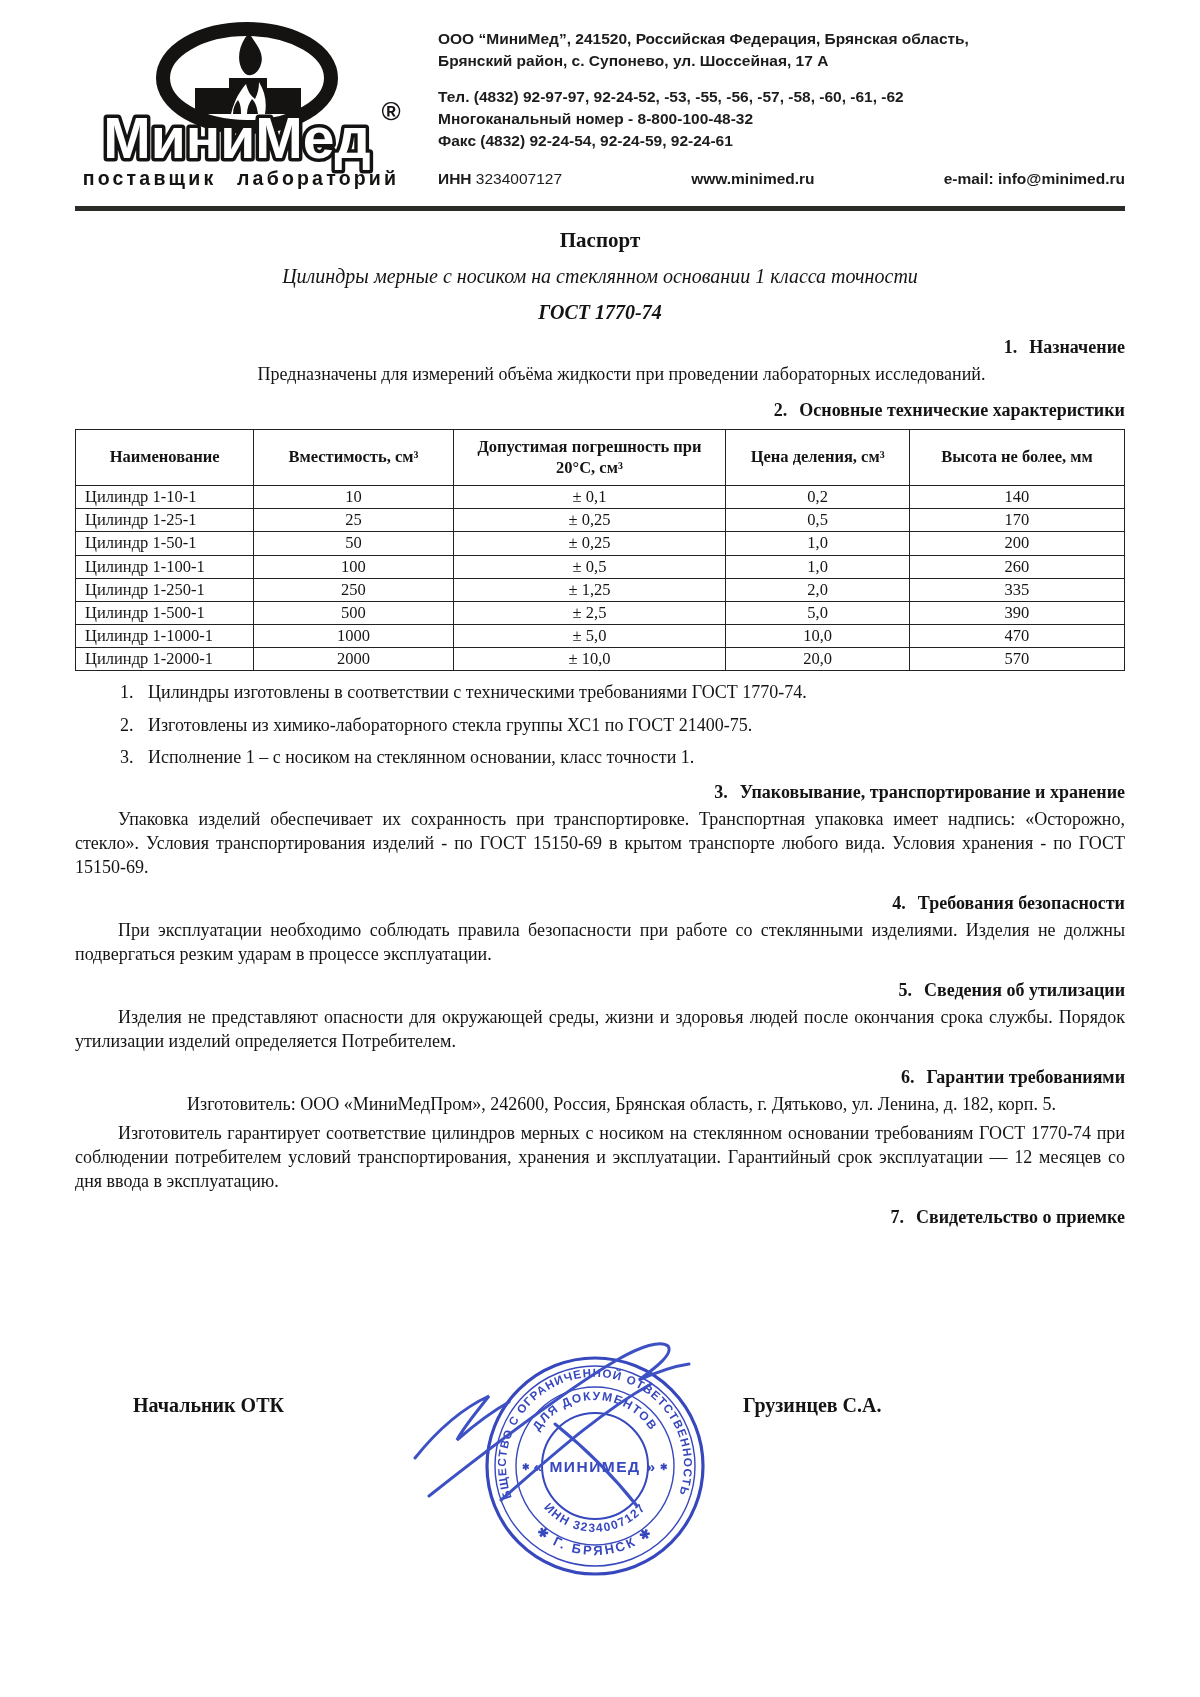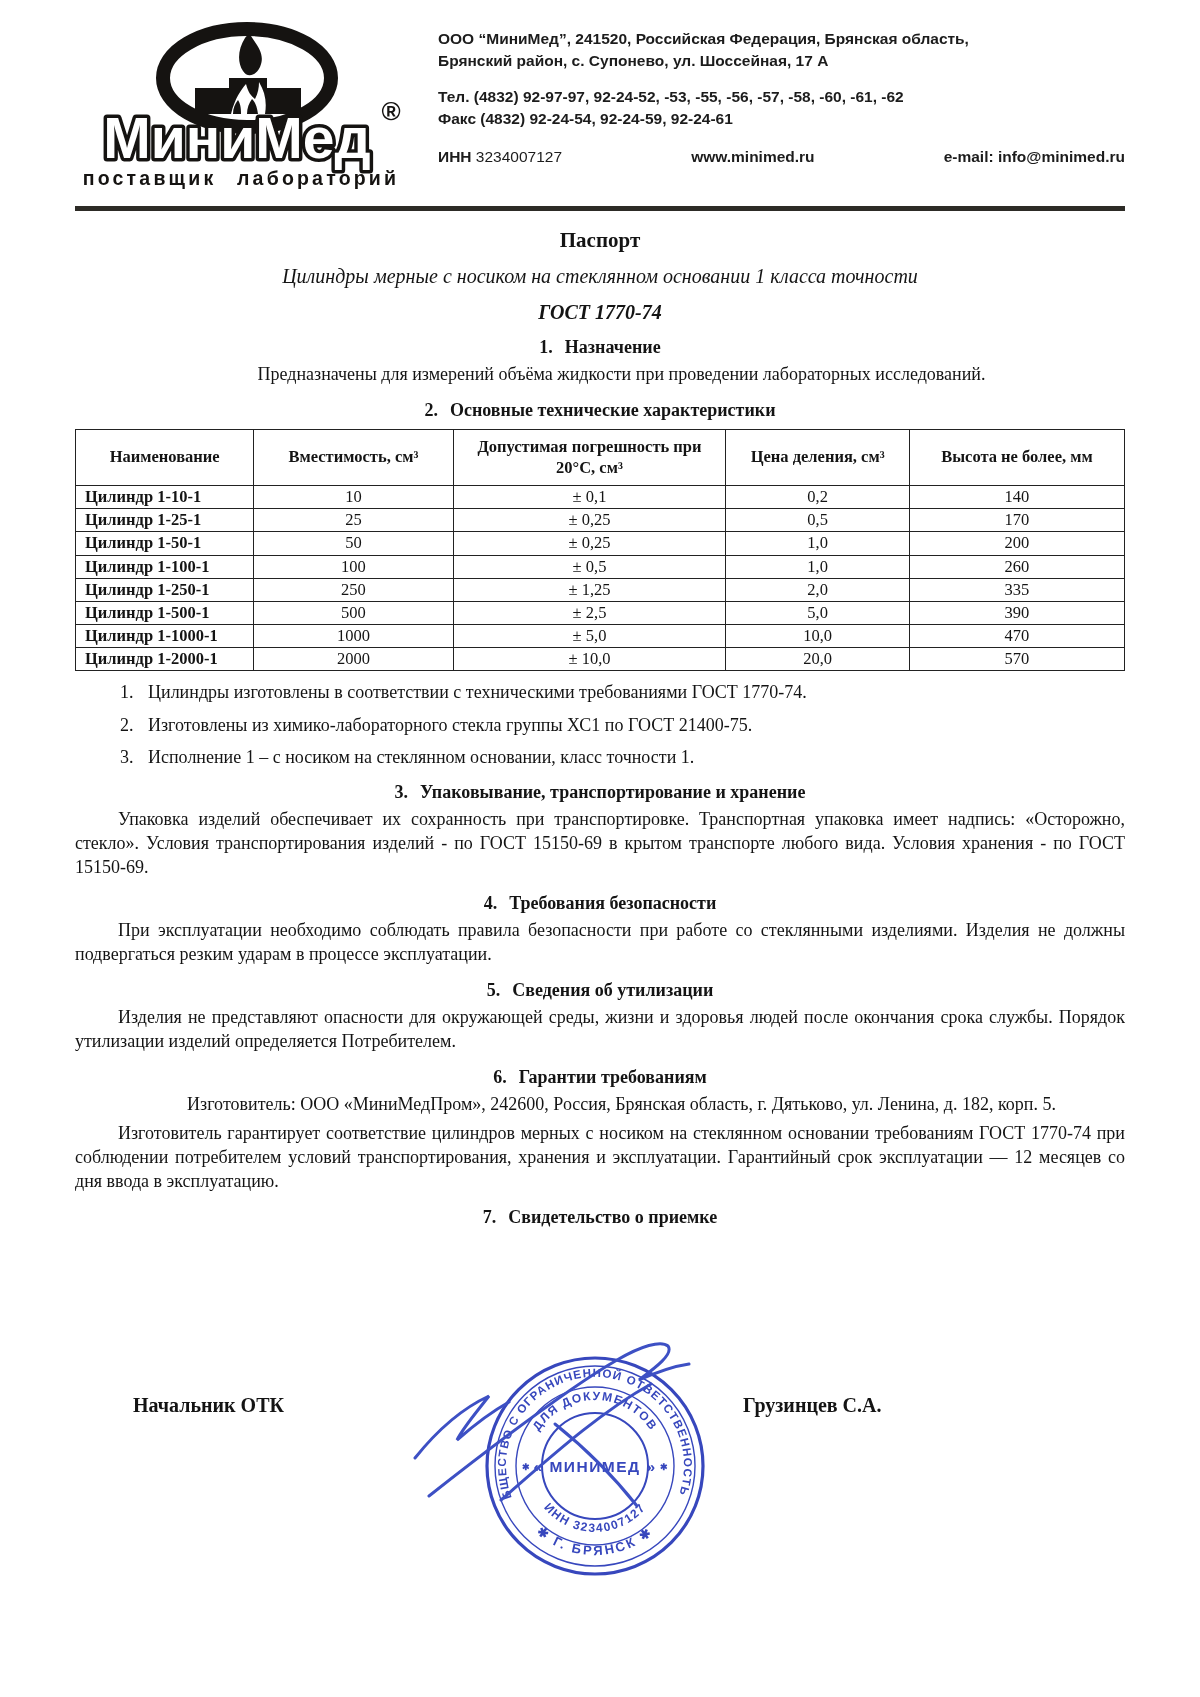--- a/index.html
+++ b/index.html
@@ -29,21 +29,21 @@
   .inn-row{display:flex;justify-content:space-between;margin-top:16px;}
   .inn-row .inn-num{font-weight:normal;}
   .divider{height:5px;background:var(--rule);margin-top:12px;}
 
   
   .t-center{text-align:center;}
   .doc-title{font-size:21px;font-weight:bold;margin-top:17px;}
   .doc-sub{font-size:20px;font-weight:normal;font-style:italic;margin-top:12px;}
   .doc-gost{font-size:20px;font-weight:bold;font-style:italic;margin-top:13px;}
 
-  .sec-h{font-size:18px;font-weight:bold;text-align:center;margin-top:13px;}
+  .sec-h{font-size:18px;font-weight:bold;text-align:right;margin-top:13px;}
   .sec-h .num{margin-right:12px;}
 
   p.body{
     font-size:18px;line-height:1.33;text-align:justify;
     text-indent:43px;margin-top:5px;
   }
   p.body.single{text-align:center;}
 
   
   table.spec{
@@ -52,21 +52,21 @@
   }
   table.spec th,table.spec td{border:1.5px solid #222;}
   table.spec th{
     font-weight:bold;text-align:center;vertical-align:middle;
     padding:7px 6px;line-height:1.25;
   }
   table.spec td{
     text-align:center;vertical-align:middle;
     padding:1px 6px;line-height:1.22;
   }
-  table.spec td.name{font-weight:bold;text-align:left;padding-left:9px;}
+  table.spec td.name{font-weight:normal;text-align:left;padding-left:9px;}
   col.c1{width:17%;} col.c2{width:19%;} col.c3{width:26%;} col.c4{width:17.5%;} col.c5{width:20.5%;}
 
   
   .notes{margin-top:10px;}
   .note{
     font-size:18px;line-height:1.3;margin-top:9px;
     padding-left:45px;text-indent:0;
   }
   .note .n{display:inline-block;width:28px;}
 
@@ -101,20 +101,21 @@
         <text x="162" y="136" text-anchor="middle" font-family="Liberation Sans, sans-serif" font-weight="bold" font-size="57" fill="#ffffff" stroke="#151311" stroke-width="7" paint-order="stroke" stroke-linejoin="round">МиниМед</text>
         <text x="316" y="98" text-anchor="middle" font-family="Liberation Sans, sans-serif" font-weight="bold" font-size="26" fill="#151311">®</text>
         <text x="166" y="163" text-anchor="middle" font-family="Liberation Sans, sans-serif" font-weight="bold" font-size="19.5" letter-spacing="3.2" word-spacing="12" fill="#151311">поставщик лабораторий</text>
       </svg>
     </div>
     <div class="contact">
       <div>ООО “МиниМед”, 241520, Российская Федерация, Брянская область,</div>
       <div>Брянский район, с. Супонево, ул. Шоссейная, 17 А</div>
       <div class="gap"></div>
       <div>Тел. (4832) 92-97-97, 92-24-52, -53, -55, -56, -57, -58, -60, -61, -62</div>
+      <div>Многоканальный номер - 8-800-100-48-32</div>
       <div>Факс (4832) 92-24-54, 92-24-59, 92-24-61</div>
       <div class="inn-row">
         <div><span>ИНН</span> <span class="inn-num">3234007127</span></div>
         <div>www.minimed.ru</div>
         <div>e-mail: info@minimed.ru</div>
       </div>
     </div>
   </div>
   <div class="divider"></div>
 
@@ -212,21 +213,21 @@
 
   <div class="sec-h"><span class="num">3.</span><span>Упаковывание, транспортирование и хранение</span></div>
   <p class="body">Упаковка изделий обеспечивает их сохранность при транспортировке. Транспортная упаковка имеет надпись: «Осторожно, стекло». Условия транспортирования изделий - по ГОСТ 15150-69 в крытом транспорте любого вида. Условия хранения - по ГОСТ 15150-69.</p>
 
   <div class="sec-h"><span class="num">4.</span><span>Требования безопасности</span></div>
   <p class="body">При эксплуатации необходимо соблюдать правила безопасности при работе со стеклянными изделиями. Изделия не должны подвергаться резким ударам в процессе эксплуатации.</p>
 
   <div class="sec-h"><span class="num">5.</span><span>Сведения об утилизации</span></div>
   <p class="body">Изделия не представляют опасности для окружающей среды, жизни и здоровья людей после окончания срока службы. Порядок утилизации изделий определяется Потребителем.</p>
 
-  <div class="sec-h"><span class="num">6.</span><span>Гарантии требованиям</span></div>
+  <div class="sec-h"><span class="num">6.</span><span>Гарантии требованиями</span></div>
   <p class="body single">Изготовитель: ООО «МиниМедПром», 242600, Россия, Брянская область, г. Дятьково, ул. Ленина, д. 182, корп. 5.</p>
   <p class="body">Изготовитель гарантирует соответствие цилиндров мерных с носиком на стеклянном основании требованиям ГОСТ 1770-74 при соблюдении потребителем условий транспортирования, хранения и эксплуатации. Гарантийный срок эксплуатации — 12 месяцев со дня ввода в эксплуатацию.</p>
 
   <div class="sec-h"><span class="num">7.</span><span>Свидетельство о приемке</span></div>
 
   <div class="sig-block">
     <div class="sig-name sig-left">Начальник ОТК</div>
     <div class="sig-name sig-right">Грузинцев С.А.</div>
 
     <div class="stamp-wrap">

